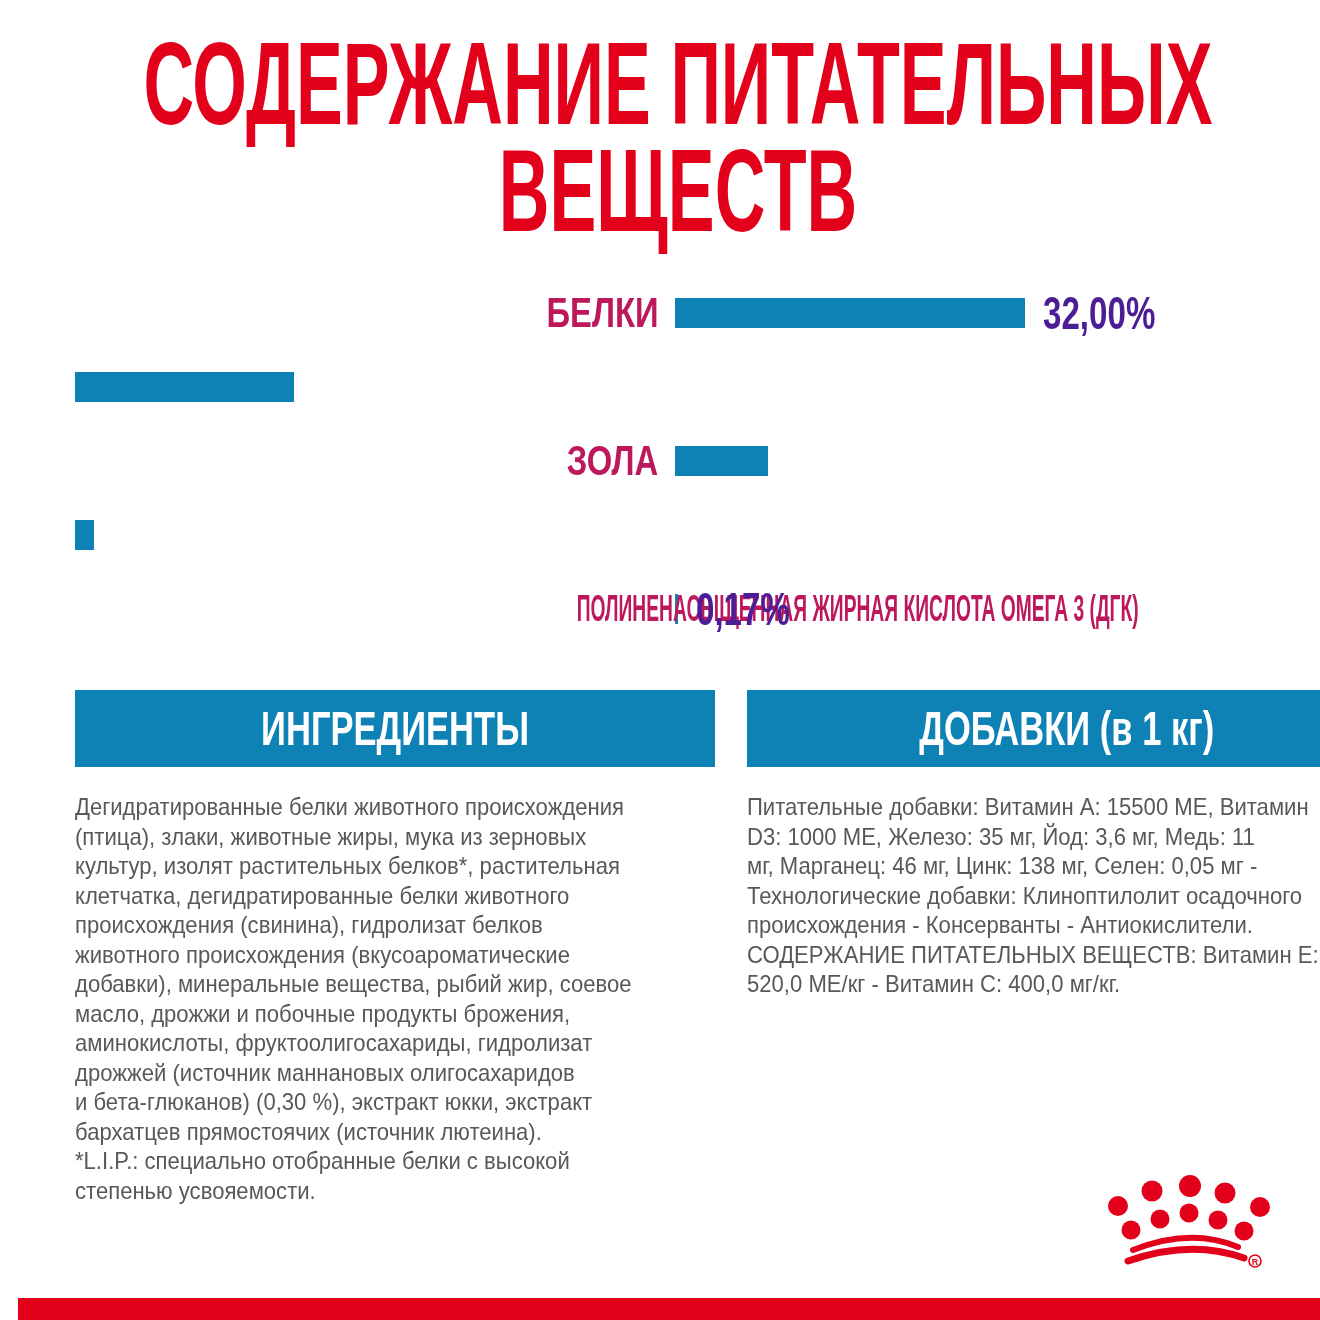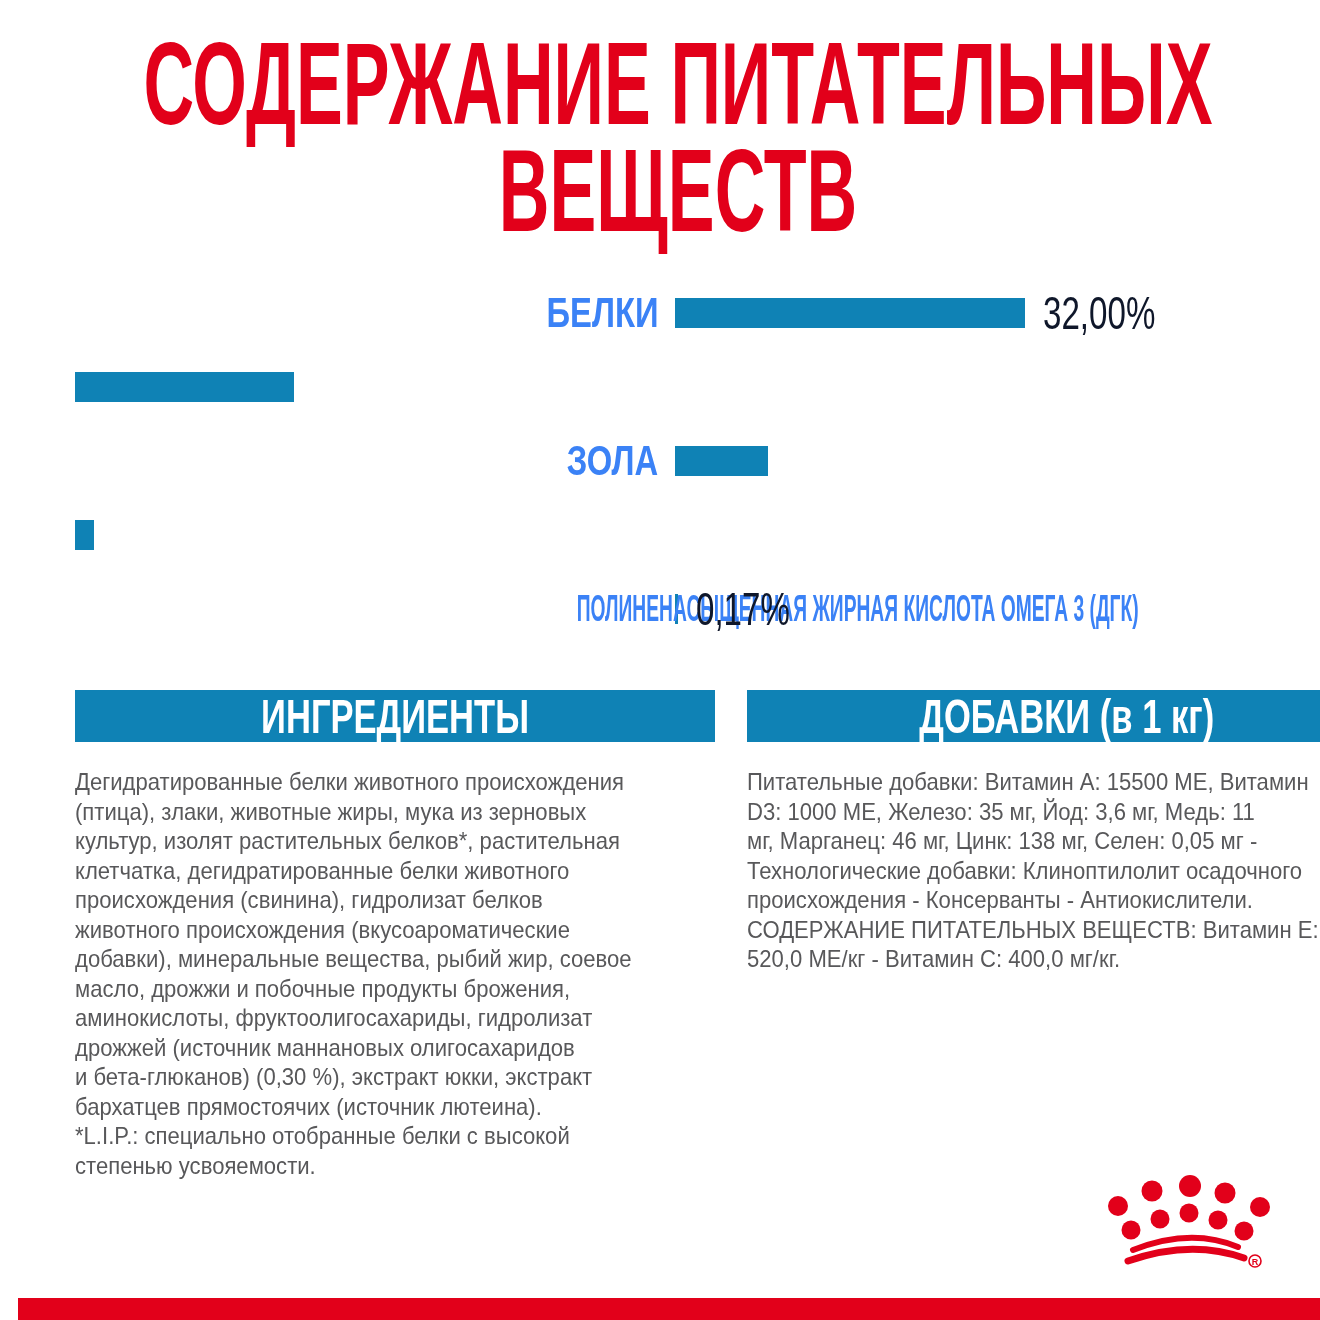--- a/index.html
+++ b/index.html
@@ -12,32 +12,32 @@
     position:absolute;top:30px;left:50%;width:2400px;margin-left:-1200px;
     text-align:center;font-weight:700;font-size:117px;line-height:107px;
     color:#e2001a;white-space:pre-line;
   }
   .title-inner{display:inline-block;transform:scaleX(0.60);transform-origin:50% 0;}
   
   .chart{position:absolute;top:298px;left:40px;right:40px;}
   .chart-row{display:flex;align-items:center;height:30px;margin-bottom:44px;}
   .chart-row:last-child{margin-bottom:0;}
   .chart-label{width:600px;flex:0 0 600px;text-align:right;font-weight:700;
-    color:#3b82f6;white-space:nowrap;}
+    color:#be185d;white-space:nowrap;}
   .chart-label .li{display:inline-block;transform-origin:100% 50%;}
   .lbl-n .li{font-size:42px;transform:scaleX(0.78);}
   .lbl-m .li{font-size:40px;transform:scaleX(0.80);}
   .lbl-x .li{font-size:37px;transform:scaleX(0.52);}
   .chart-bar{height:30px;background:#0f82b5;margin-left:17px;flex:0 0 auto;}
-  .chart-value{margin-left:18px;font-weight:400;font-size:46px;color:#0f172a;white-space:nowrap;}
+  .chart-value{margin-left:18px;font-weight:700;font-size:46px;color:#4c1d95;white-space:nowrap;}
   .chart-value .vi{display:inline-block;transform:scaleX(0.72);transform-origin:0 50%;}
   
   .columns{position:absolute;top:690px;left:57px;right:58px;display:flex;gap:32px;}
   .col{flex:1 1 0;}
-  .hdr-box{height:52px;background:#0f82b5;display:flex;align-items:center;justify-content:center;}
+  .hdr-box{height:77px;background:#0f82b5;display:flex;align-items:center;justify-content:center;}
   .hdr-box .hi{display:inline-block;color:#ffffff;font-weight:700;font-size:48px;
     transform:scaleX(0.72);transform-origin:50% 50%;white-space:nowrap;}
   .body-text{
     margin-top:25px;width:640px;font-size:24px;line-height:29.5px;color:#58585a;
     white-space:pre-line;transform:scaleX(0.92);transform-origin:0 0;
   }
   
   .crown{position:absolute;left:1085px;top:1163px;width:175px;height:110px;}
   .footer-bar{position:absolute;left:0;right:0;bottom:0;height:22px;background:#e2001a;}
 </style>

